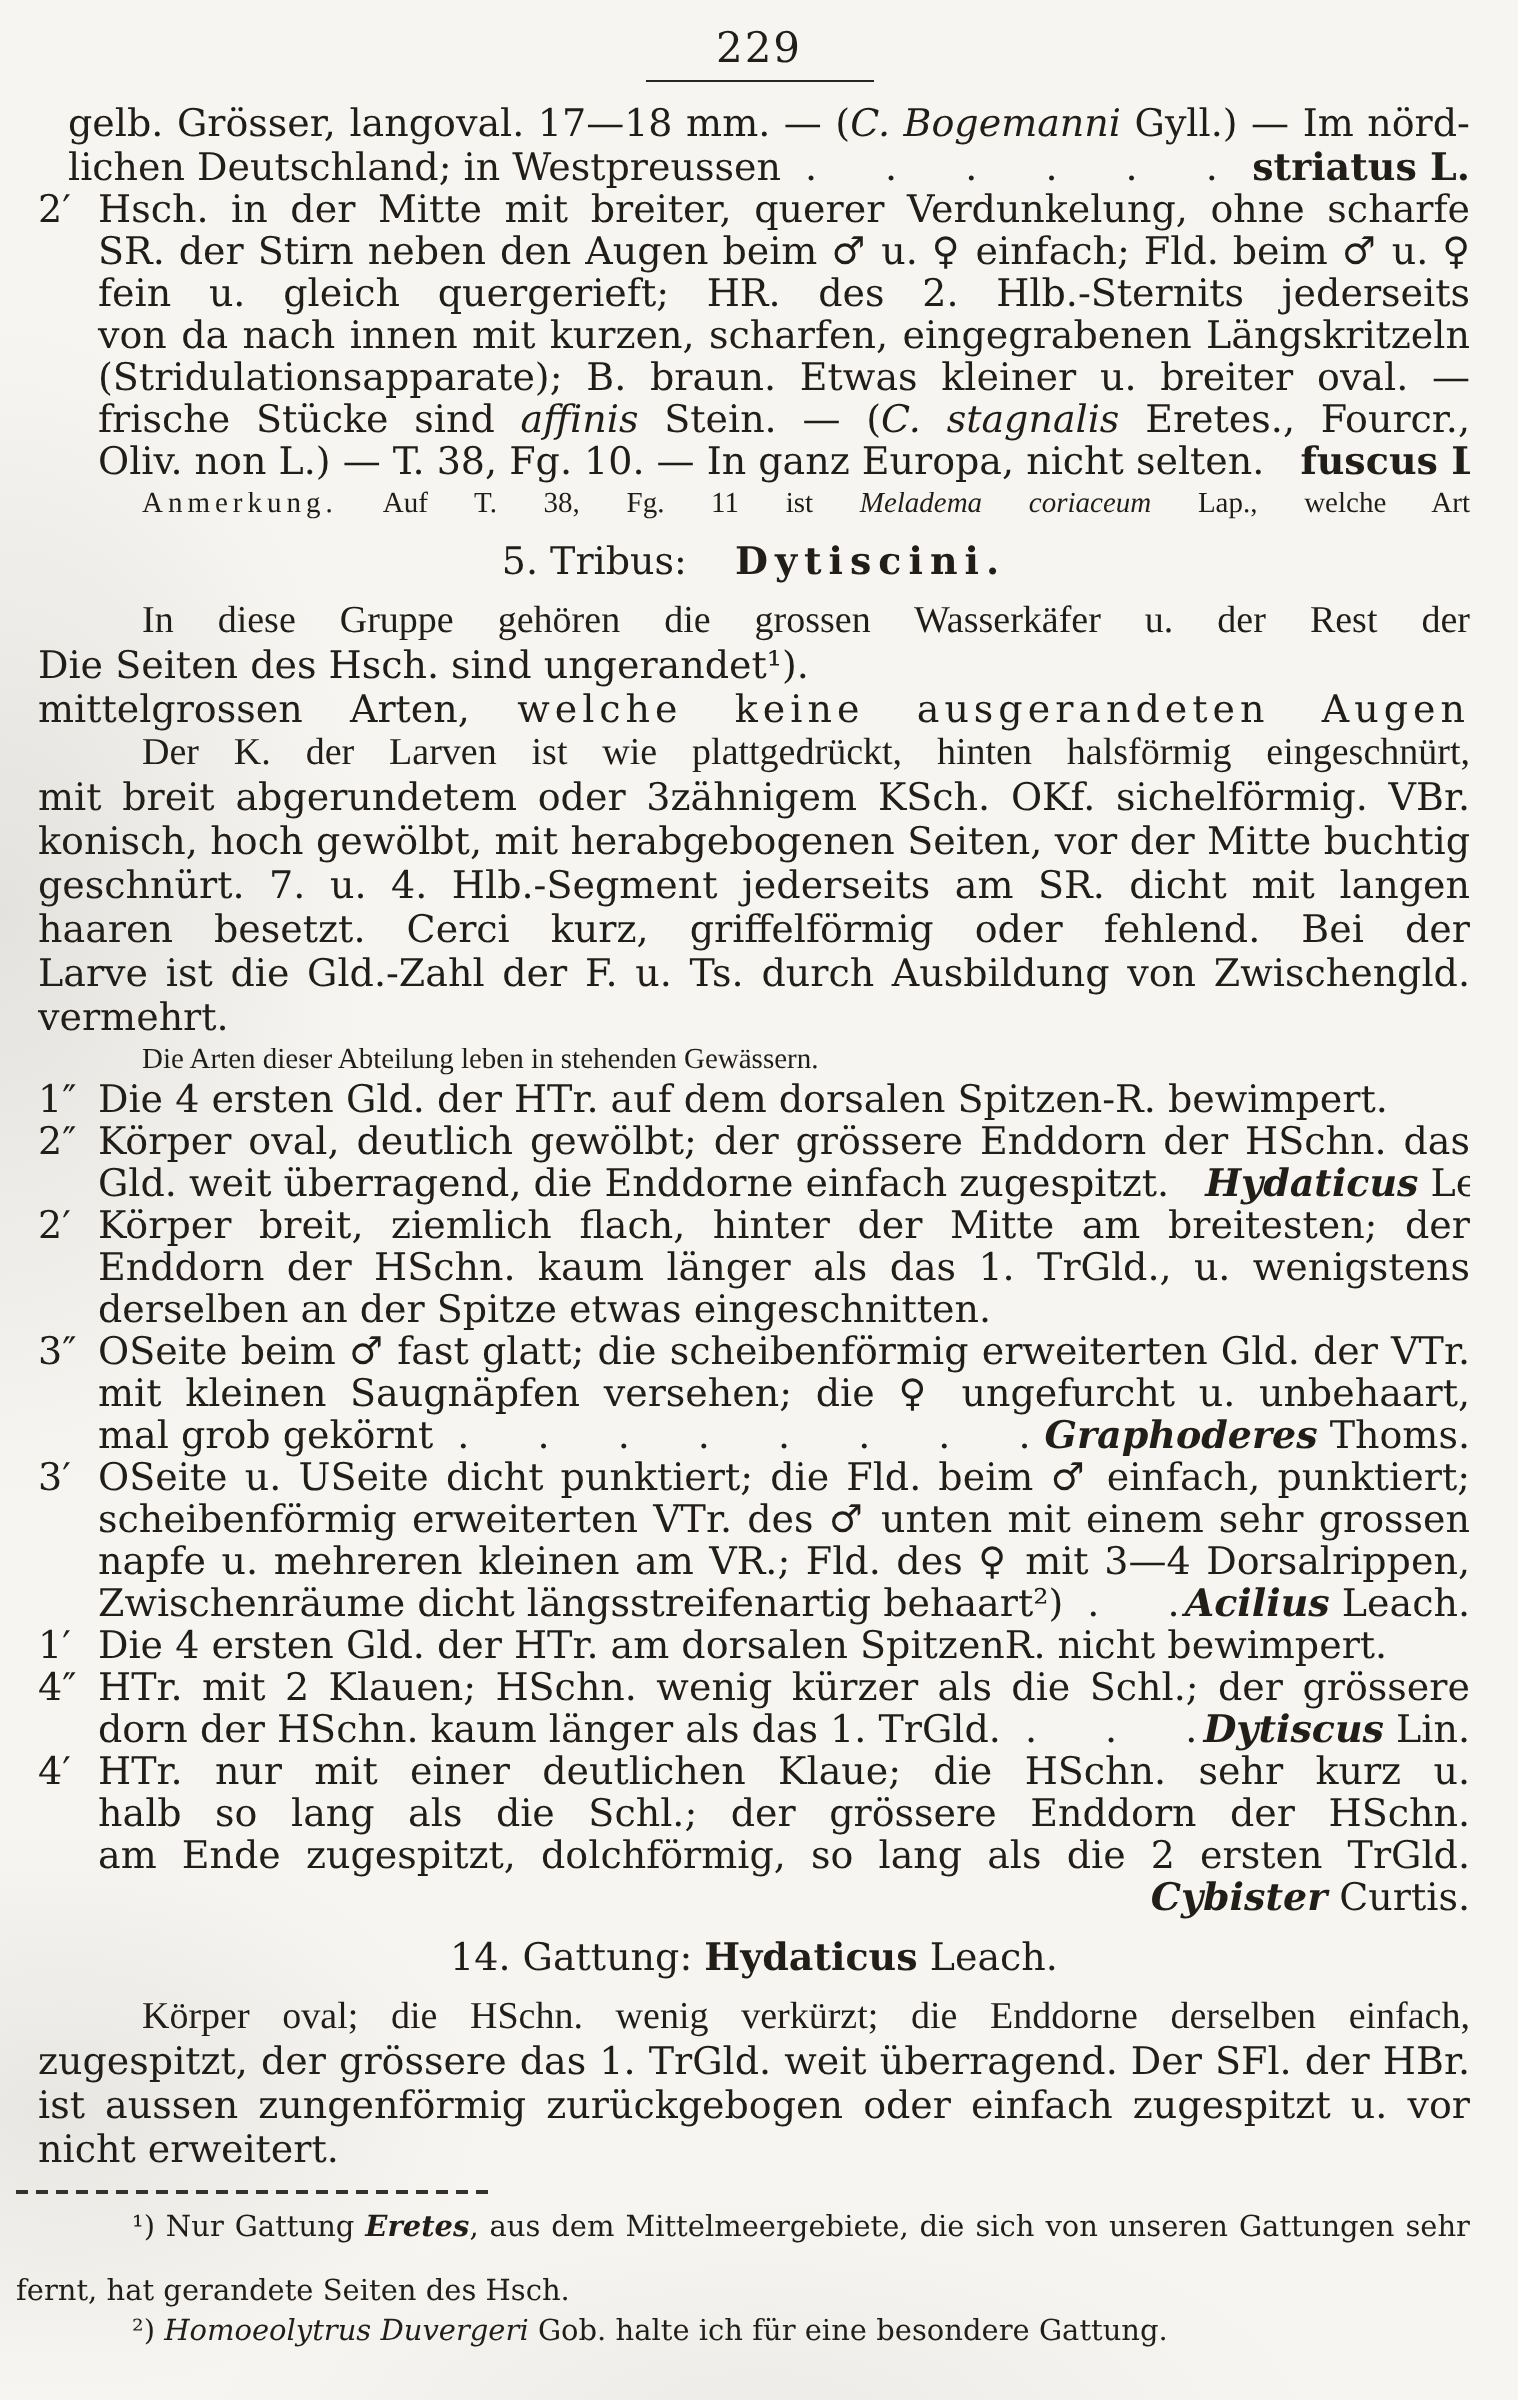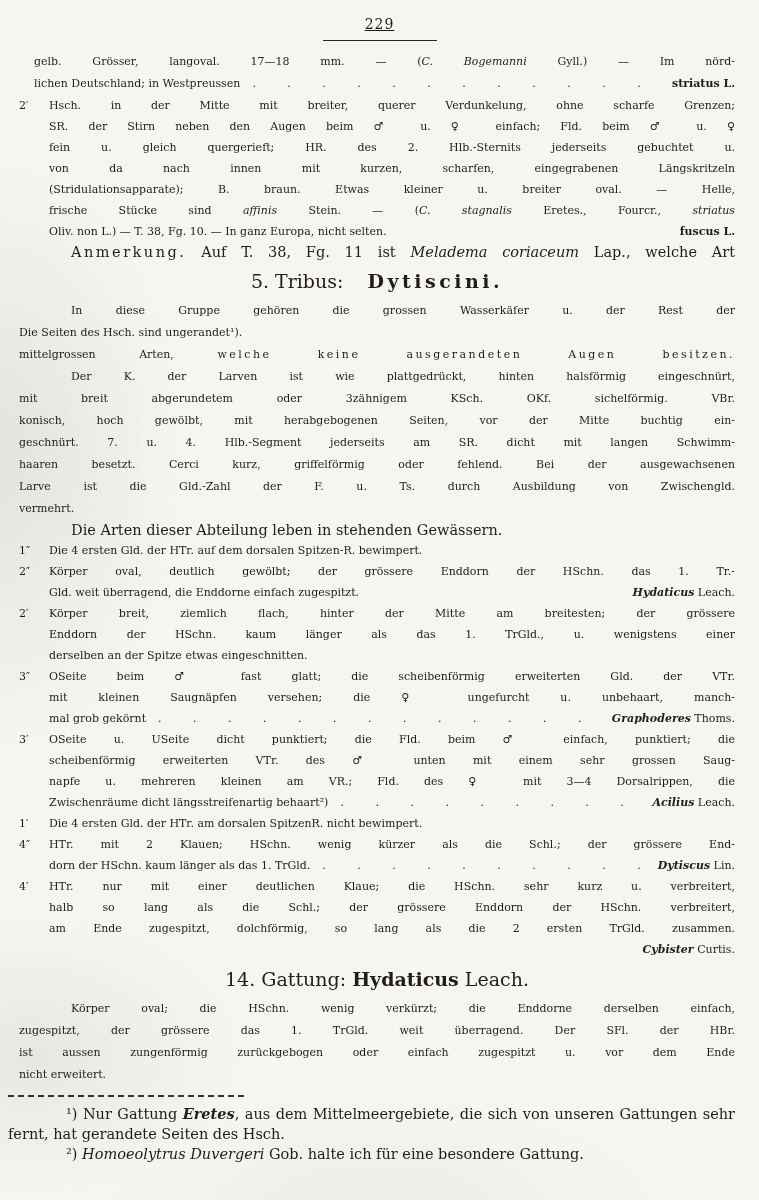--- a/index.html
+++ b/index.html
@@ -10,34 +10,34 @@
     background:
       radial-gradient(ellipse 260px 420px at 0% 38%, rgba(60,60,58,0.10), transparent 70%),
       radial-gradient(ellipse 300px 200px at 4% 88%, rgba(60,60,58,0.08), transparent 70%),
       radial-gradient(ellipse 400px 160px at 50% 101%, rgba(60,60,58,0.05), transparent 70%),
       #f6f5f1;
     color:#211d17;
     font-family:"DejaVu Serif", serif;
     overflow:hidden;
   }
   .pagehead{padding-top:12px;text-align:center;}
-  .pagenum{font-size:14px;line-height:24px;letter-spacing:1px;text-decoration:underline;}
+  .pagenum{font-size:21px;line-height:24px;letter-spacing:1px;}
   .pagenum-rule{width:114px;border-top:1.6px solid #2a2520;margin:4px auto 0 auto;}
   .body{position:relative;margin:10px 24px 0 19px;}
   .line{
     position:relative;
-    font-size:11px;line-height:22px;height:22px;
+    font-size:19px;line-height:22px;height:22px;
     text-align:justify;text-align-last:justify;
     overflow:hidden;
   }
   .ind-k{padding-left:30px;line-height:21px;height:21px;}
   .ind-t{padding-left:15px;}
-  .ind-p{text-indent:52px;}
+  .ind-p{text-indent:52px;font-family:Liberation Serif, serif;}
   .ind-fn1{margin-left:-11px;text-indent:58px;}
-  .ind-fnm{margin-left:-11px;}
+  .ind-fnm{margin-left:-11px;margin-top:12px;}
   .sz-s{font-size:14.5px;line-height:20px;height:20px;}
   .al-l{text-align:left;text-align-last:left;}
   .al-r{text-align:right;text-align-last:right;}
   .m{position:absolute;left:0;top:0;width:30px;text-align:left;}
   .h{
     font-size:19px;line-height:26px;
     text-align:center;text-align-last:center;
     margin:6px 0 6px 0;
   }
   .s-i{font-style:italic;}

